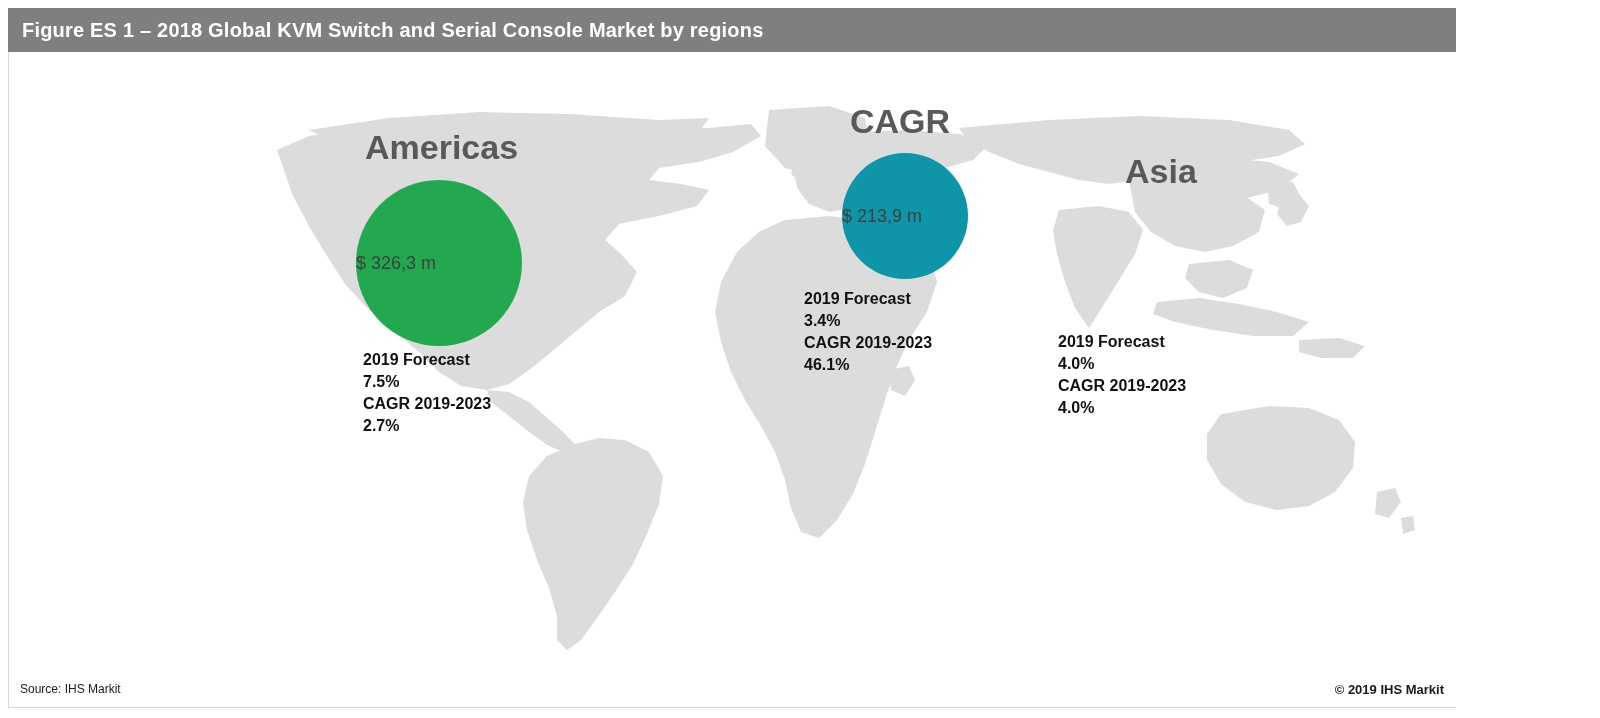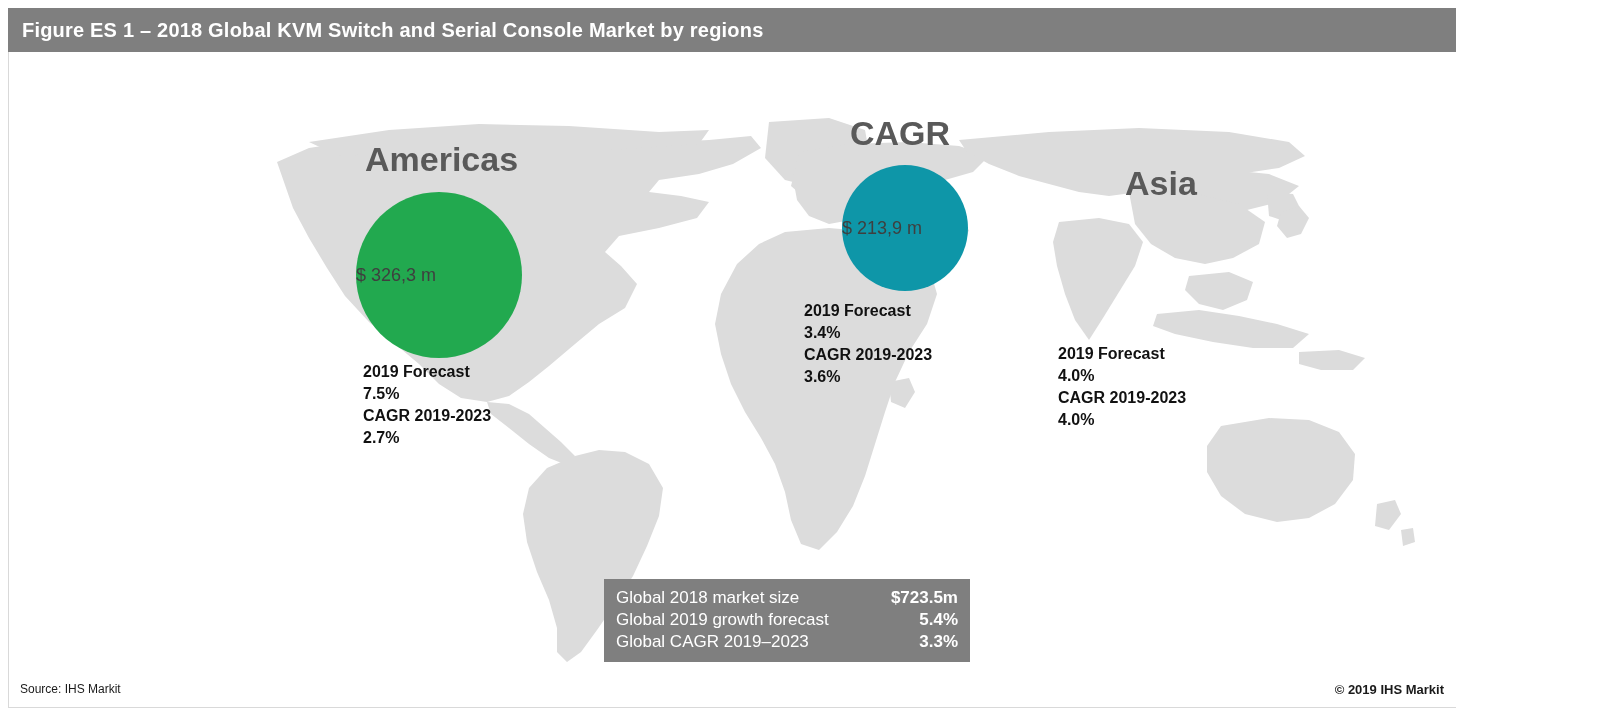--- a/index.html
+++ b/index.html
@@ -43,21 +43,21 @@
     color: #ffffff;
     font-size: 20px;
     font-weight: bold;
     padding-left: 14px;
     letter-spacing: 0.2px;
     white-space: nowrap;
   }
   .map-area {
     position: absolute;
     left: 9px;
-    top: 52px;
+    top: 40px;
     width: 1582px;
     height: 620px;
     overflow: hidden;
   }
   .map-svg {
     position: absolute;
     left: 0;
     top: 0;
   }
   .bubble {
@@ -205,48 +205,34 @@
     <div class="bubble" style="left:833px; top:113px; width:126px; height:126px; background:#0e96a8;">
       <span>$ 213,9 m</span>
     </div>
     <div class="stats" style="left:795px; top:248px;">
       <div class="row">
         <span class="lbl" style="width:172px;">2019 Forecast</span>
         <span class="val" style="width:46px;">3.4%</span>
       </div>
       <div class="row">
         <span class="lbl" style="width:172px;">CAGR 2019-2023</span>
-        <span class="val" style="width:46px;">3.6%</span>
+        <span class="val" style="width:46px;">46.1%</span>
       </div>
     </div>
 
     <div class="region-label" style="left:1116px; top:112px;">Asia</div>
     <div class="stats" style="left:1049px; top:291px;">
       <div class="row">
         <span class="lbl" style="width:168px;">2019 Forecast</span>
         <span class="val" style="width:48px;">4.0%</span>
       </div>
       <div class="row">
         <span class="lbl" style="width:168px;">CAGR 2019-2023</span>
         <span class="val" style="width:48px;">4.0%</span>
       </div>
     </div>
 
-    <div class="summary-box" style="left:595px; top:527px; width:366px;">
-      <div class="summary-row">
-        <span class="s-lbl">Global 2018 market size</span>
-        <span class="s-val">$723.5m</span>
-      </div>
-      <div class="summary-row">
-        <span class="s-lbl">Global 2019 growth forecast</span>
-        <span class="s-val">5.4%</span>
-      </div>
-      <div class="summary-row">
-        <span class="s-lbl">Global CAGR 2019–2023</span>
-        <span class="s-val">3.3%</span>
-      </div>
-    </div>
   </div>
 
   <div class="source">Source: IHS Markit</div>
   <div class="copyright">© 2019 IHS Markit</div>
 
 </div>
 
 </body></html>

